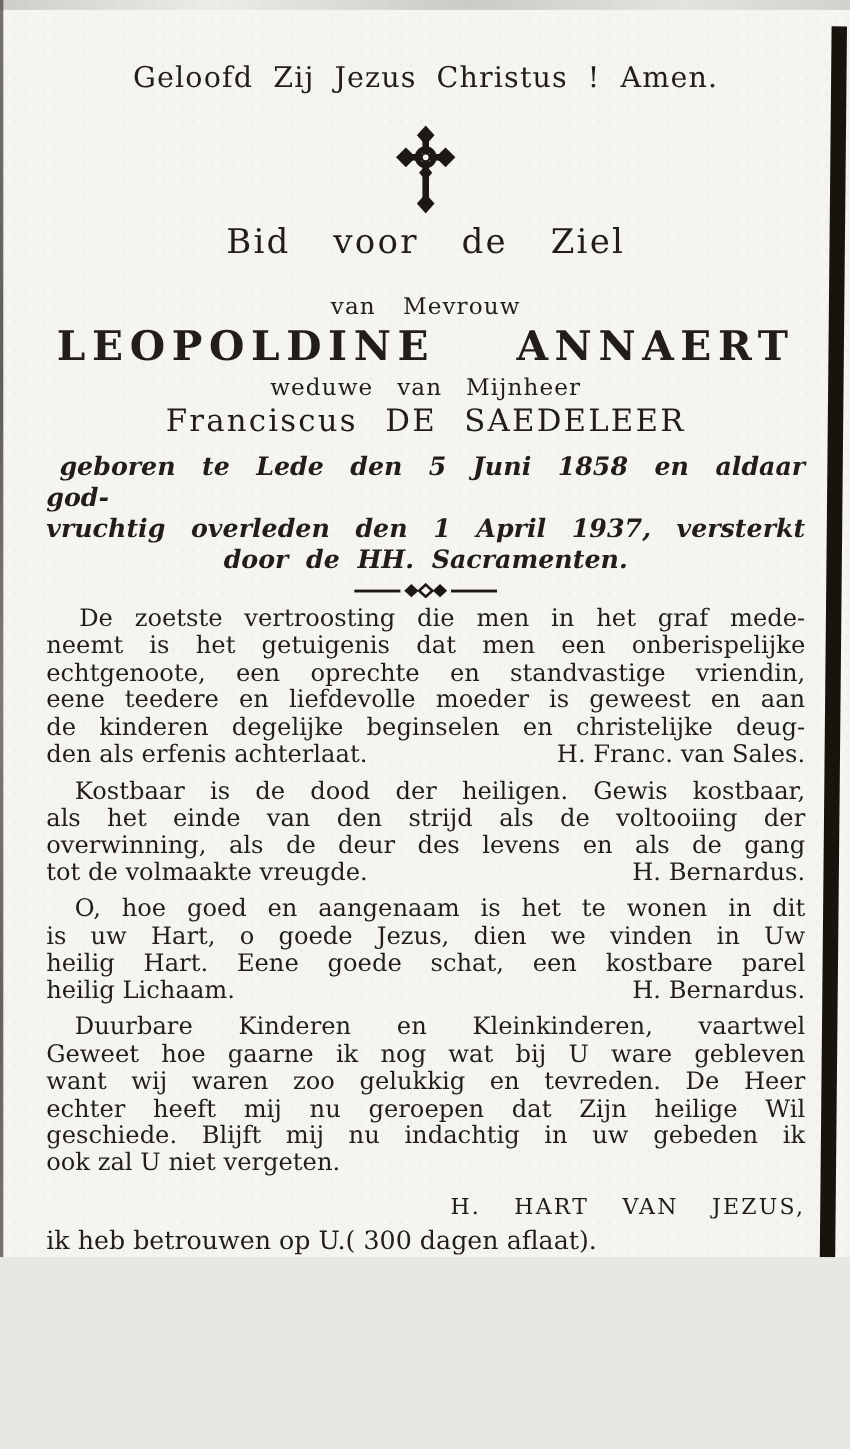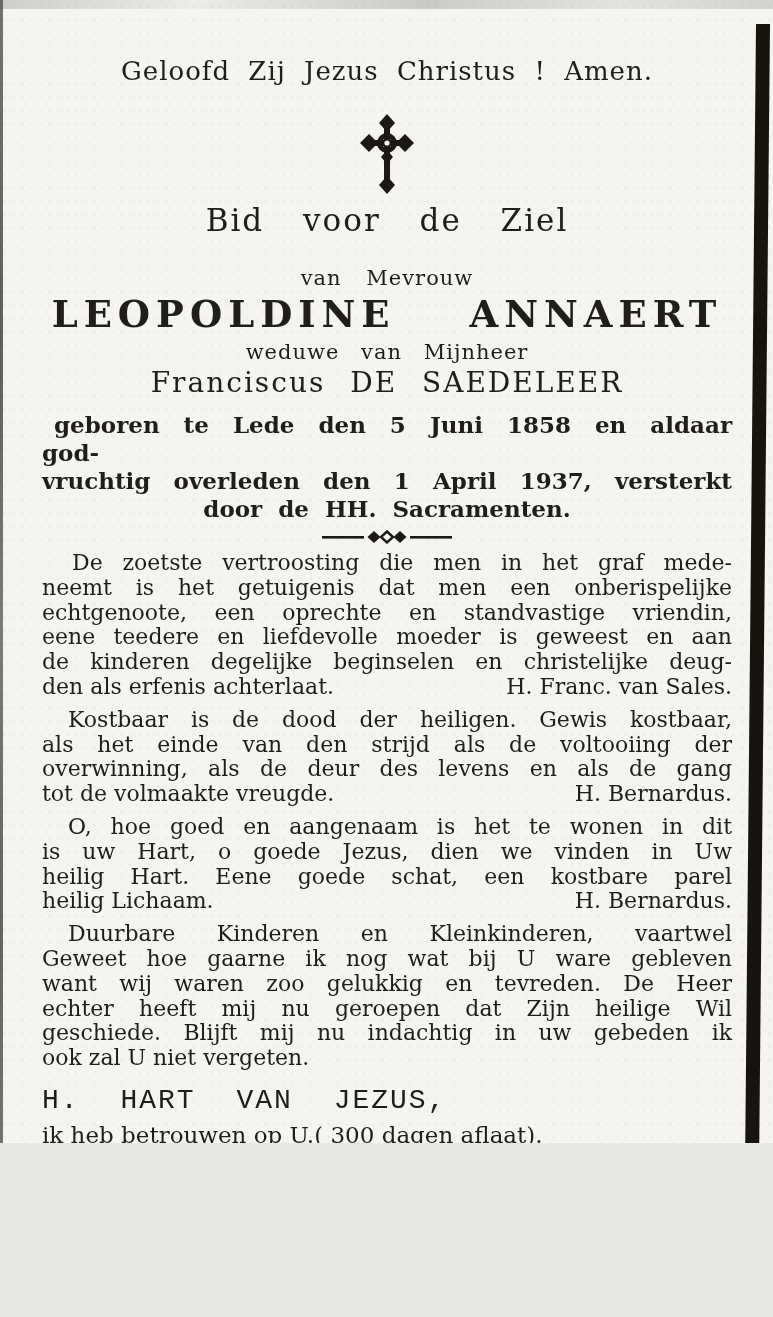--- a/index.html
+++ b/index.html
@@ -17,31 +17,31 @@
 
   .invocation{margin-top:56px;text-align:center;font-size:26px;word-spacing:9px;letter-spacing:1px;}
   .cross-wrap{margin:24px auto 0;width:62px;height:84px;}
   .heading{margin-top:8px;text-align:center;font-size:31px;word-spacing:27px;letter-spacing:2px;}
   .sub-of{margin-top:28px;text-align:center;font-size:21px;word-spacing:17px;letter-spacing:1px;}
   .name{margin-top:2px;text-align:center;font-size:37px;font-weight:bold;letter-spacing:6px;word-spacing:55px;}
   .widow{margin-top:4px;text-align:center;font-size:21px;word-spacing:14px;letter-spacing:1px;}
   .husband{margin-top:2px;text-align:center;font-size:28px;word-spacing:14px;letter-spacing:2px;}
 
   .membership{margin-top:10px;font-size:23px;line-height:26px;word-spacing:4px;}
-  .lifedates{margin-top:12px;font-size:23px;line-height:28px;font-weight:bold;word-spacing:8px;}
+  .lifedates{margin-top:12px;font-size:23px;line-height:28px;font-style:italic;font-weight:bold;word-spacing:8px;}
   .divider-wrap{margin:6px auto 0;width:130px;height:14px;}
 
   .para{margin-top:8px;font-size:22px;line-height:24.8px;}
   .jline{text-align:justify;text-align-last:justify;white-space:normal;}
   .lastline{display:block;}
   .align-left{text-align:left;}
   .align-center{text-align:center;}
   .lastline .attrib{float:right;}
 
-  .closing-title{margin-top:14px;text-align:left;font-size:28px;letter-spacing:2px;word-spacing:22px;font-family:Liberation Mono, monospace;}
+  .closing-title{margin-top:14px;text-align:right;font-size:20px;letter-spacing:2px;word-spacing:22px;}
   .closing-line{margin-top:6px;display:flex;justify-content:flex-start;font-size:23px;}
 
   .dotted-rule{margin-top:10px;display:flex;}
   .dotted-rule .seg-short{width:116px;border-top:4px dotted #26231e;}
   .dotted-rule .seg-gap{width:24px;}
   .dotted-rule .seg-long{flex:1;border-top:4px dotted #26231e;}
 
   .printer{margin-top:12px;text-align:center;font-variant:small-caps;font-size:20px;letter-spacing:4px;word-spacing:8px;}
 
   

